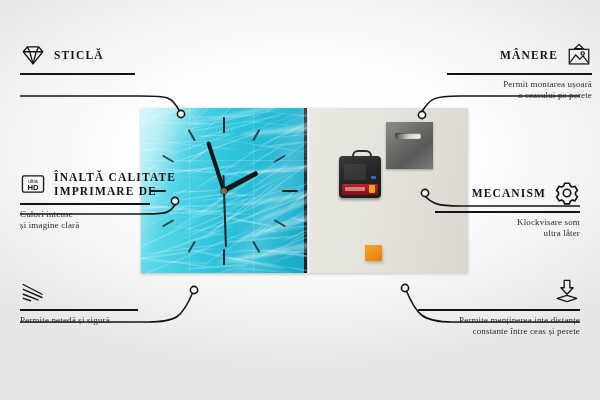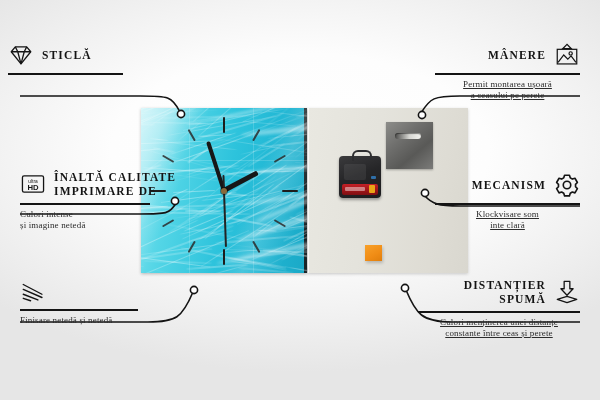--- a/index.html
+++ b/index.html
@@ -96,21 +96,21 @@
     font-size:11.5px;letter-spacing:1.15px;line-height:14px;color:#141414;
     font-weight:700;text-transform:uppercase;white-space:nowrap;
   }
   .callout.left .title{text-align:left;}
   .callout.right .title{text-align:right;}
   .rule{height:1.6px;background:#141414;margin-top:5px;}
   .sub{
     font-size:9px;line-height:11.5px;color:#2c2c2c;margin-top:4px;white-space:pre-line;
     letter-spacing:.15px;
   }
-  .callout.right .sub{text-align:center;text-decoration:underline;}
+  .callout.right .sub{text-align:right;}
   .icon{width:26px;height:26px;flex:0 0 26px;display:block;}
 
   
   .leaders{position:absolute;inset:0;pointer-events:none;}
 </style>
 </head>
 <body>
 
 <div class="stage">
 
@@ -364,21 +364,21 @@
     <g fill="#ffffff" stroke="#141414" stroke-width="1.6">
       <circle cx="181" cy="114" r="3.6"></circle>
       <circle cx="175" cy="201" r="3.6"></circle>
       <circle cx="194" cy="290" r="3.6"></circle>
       <circle cx="422" cy="115" r="3.6"></circle>
       <circle cx="425" cy="193" r="3.6"></circle>
       <circle cx="405" cy="288" r="3.6"></circle>
     </g>
   </svg>
 
-  <div class="callout left" style="left:8px;top:42px;width:130px;">
+  <div class="callout left" style="left:20px;top:42px;width:130px;">
     <div class="head">
       <svg class="icon" viewBox="0 0 32 32">
         <g fill="none" stroke="#141414" stroke-width="1.6" stroke-linejoin="round">
           <path d="M4,12 L9,6 L23,6 L28,12 L16,27 Z"></path>
           <path d="M4,12 L28,12 M9,6 L12,12 L16,27 M23,6 L20,12 L16,27 M12,12 L20,12"></path>
         </g>
       </svg>
       <div>
         <div class="title">STICLĂ</div>
       </div>
@@ -393,85 +393,81 @@
         <text x="16" y="14.5" text-anchor="middle" font-family="Liberation Sans, sans-serif" font-size="6" fill="#141414">ultra</text>
         <text x="16" y="23" text-anchor="middle" font-family="Liberation Sans, sans-serif" font-size="9.5" font-weight="bold" fill="#141414">HD</text>
       </svg>
       <div>
         <div class="title">ÎNALTĂ CALITATE</div>
         <div class="title">IMPRIMARE DE</div>
       </div>
     </div>
     <div class="rule" style="width:130px;"></div>
     <div class="sub">Culori intense
-și imagine netedă</div>
+și imagine clară</div>
   </div>
 
   <div class="callout left" style="left:20px;top:278px;width:125px;">
     <div class="head">
       <svg class="icon" viewBox="0 0 32 32">
         <g stroke="#141414" stroke-width="1.7" stroke-linecap="round">
           <line x1="4" y1="8" x2="27" y2="20"></line>
           <line x1="4" y1="14" x2="27" y2="24"></line>
           <line x1="4" y1="20" x2="22" y2="27"></line>
           <line x1="4" y1="25" x2="13" y2="28"></line>
         </g>
       </svg>
     </div>
     <div class="rule" style="width:118px;"></div>
-    <div class="sub">Finisare netedă și netedă</div>
-  </div>
-
-  <div class="callout right" style="right:20px;top:42px;width:145px;">
+    <div class="sub">Permite netedă și sigură</div>
+  </div>
+
+  <div class="callout right" style="right:8px;top:42px;width:145px;">
     <div class="head">
       <div style="flex:1;">
         <div class="title">MÂNERE</div>
       </div>
       <svg class="icon" viewBox="0 0 32 32">
         <g fill="none" stroke="#141414" stroke-width="1.5">
           <path d="M16,3 L11,8 L21,8 Z"></path>
           <rect x="4" y="9" width="24" height="18"></rect>
           <path d="M5,25 L12,16 L17,21 L21,17 L27,25"></path>
           <circle cx="20.5" cy="14" r="2"></circle>
         </g>
       </svg>
     </div>
     <div class="rule" style="width:145px;margin-left:auto;"></div>
     <div class="sub">Permit montarea ușoară
 a ceasului pe perete</div>
   </div>
 
-  <div class="callout right" style="right:20px;top:172px;width:145px;">
+  <div class="callout right" style="right:20px;top:180px;width:145px;">
     <div class="head">
       <div style="flex:1;">
         <div class="title">MECANISM</div>
       </div>
       <svg class="icon" viewBox="0 0 32 32">
         <g fill="none" stroke="#141414" stroke-width="2" stroke-linejoin="round">
           <path d="M13,4 h6 l1,3.2 2.6,1.5 3.2,-1 3,5.2 -2.3,2.3 0,3 2.3,2.3 -3,5.2 -3.2,-1 -2.6,1.5 -1,3.2 h-6 l-1,-3.2 -2.6,-1.5 -3.2,1 -3,-5.2 2.3,-2.3 0,-3 -2.3,-2.3 3,-5.2 3.2,1 2.6,-1.5 Z"></path>
           <circle cx="16" cy="16" r="4.6"></circle>
         </g>
       </svg>
     </div>
     <div class="rule" style="width:145px;margin-left:auto;"></div>
     <div class="sub">Klockvisare som
-inte clară</div>
+ultra låter</div>
   </div>
 
   <div class="callout right" style="right:20px;top:278px;width:162px;">
     <div class="head">
-      <div style="flex:1;">
-        <div class="title">DISTANȚIER</div>
-        <div class="title">SPUMĂ</div>
-      </div>
       <svg class="icon" viewBox="0 0 32 32">
         <g fill="none" stroke="#141414" stroke-width="1.6" stroke-linejoin="round">
           <path d="M12.5,3 h7 v9 h4 l-7.5,8 -7.5,-8 h4 Z"></path>
           <path d="M16,21.5 L28,25 L16,29 L4,25 Z"></path>
         </g>
       </svg>
     </div>
     <div class="rule" style="width:162px;margin-left:auto;"></div>
-    <div class="sub">Culori menținerea unei distanțe
+    <div class="sub">Permite menținerea inte distanțe
 constante între ceas și perete</div>
   </div>
 
 </div>
 
 </body></html>

